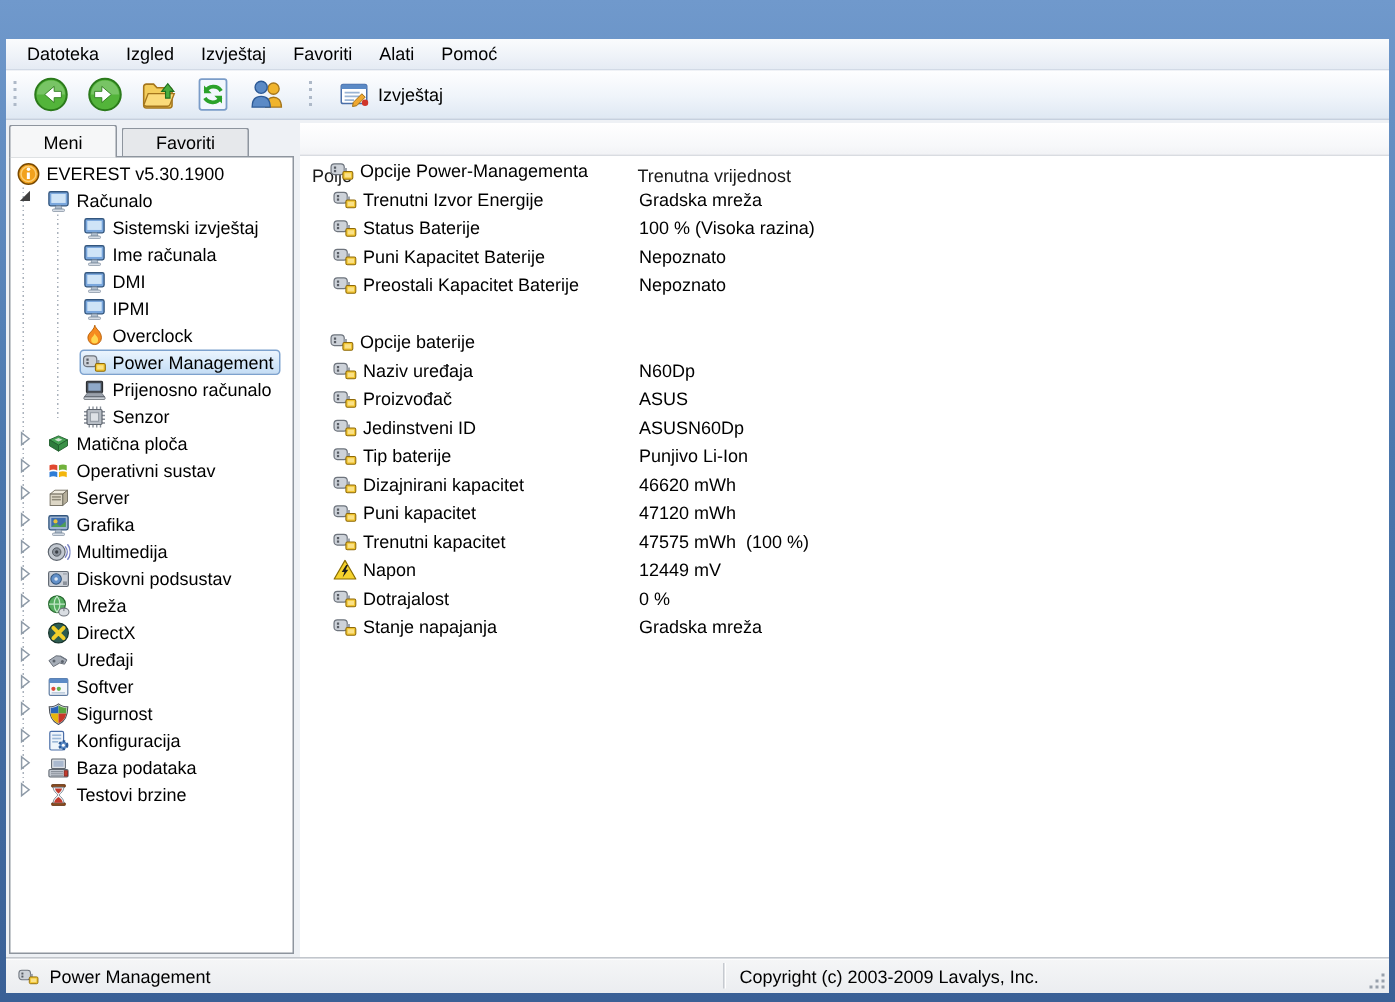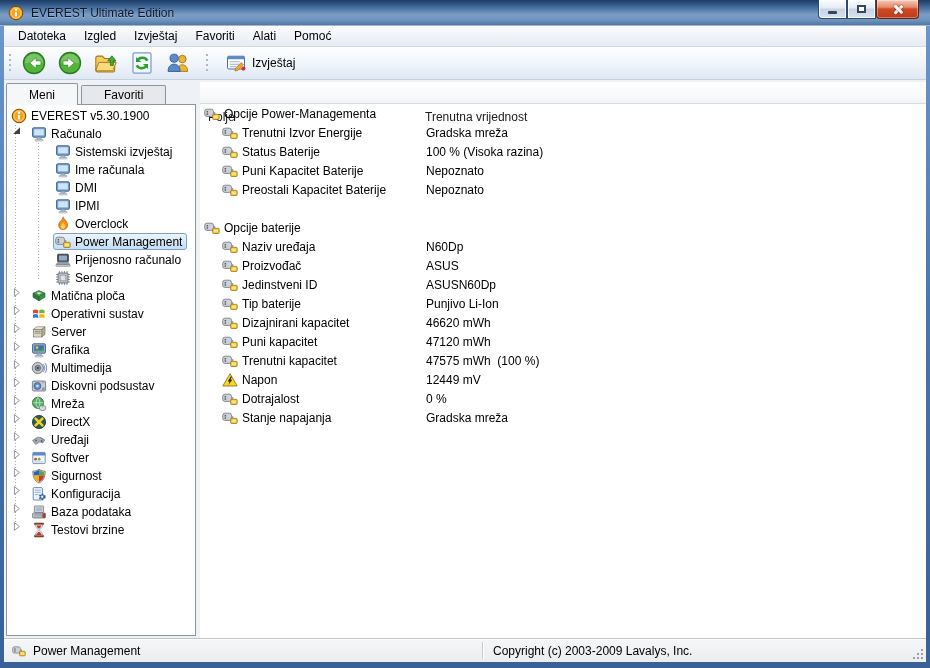--- a/index.html
+++ b/index.html
@@ -118,21 +118,21 @@
     height: 22px; display: flex; align-items: stretch;
     background: linear-gradient(180deg, #ffffff 0%, #f7f8fa 70%, #f2f3f6 100%);
     border-bottom: 1px solid #d9dce1;
   }
   .th { display: flex; align-items: center; padding-left: 8px; color: #1a1a1a; white-space: nowrap; margin-top: 35px; }
   .th-field { width: 218px; border-right: 1px solid #e5e8ec; flex: none; }
   .th-value { width: 366px; border-right: 1px solid #e5e8ec; flex: none; padding-left: 7px; }
   .th-extra { flex: 1; }
   #rows { position: absolute; top: 22px; left: 0; right: 0; bottom: 0; overflow: hidden; }
   .table-row { height: 19px; display: flex; align-items: center; }
-  .cell-field { display: flex; align-items: center; gap: 4px; width: 226px; flex: none; padding-left: 4px; white-space: nowrap; }
+  .cell-field { display: flex; align-items: center; gap: 4px; width: 226px; flex: none; padding-left: 20px; white-space: nowrap; }
   .table-row.item .cell-field { padding-left: 22px; }
   .cell-value { white-space: pre; }
 
   
   .statusbar {
     height: 24px; flex: none; position: relative; display: flex; align-items: center;
     padding-left: 8px; gap: 7px;
     background: linear-gradient(180deg, #f5f6f7 0%, #ebedf0 100%);
     border-top: 1px solid #c2c6cc; box-shadow: inset 0 1px 0 #fdfdfe;
   }
@@ -319,39 +319,20 @@
       <path d="M9 2.2 V9 H2.2 Z" fill="#404040"></path>
     </symbol>
     <symbol id="ic-exp-closed" viewBox="0 0 11 11">
       <path d="M3.4 1.6 L8.4 5.5 L3.4 9.4 Z" fill="#fff" stroke="#8f9ba8"></path>
     </symbol>
   </defs>
 </svg>
 
 <div class="window">
 
-  <div class="titlebar">
-    <span id="app-icon-slot">
-        <svg class="ic" style="height: 16px; width: 16px;">
-          <use href="#ic-info"></use>
-        </svg>
-      </span>
-    <span class="title">EVEREST Ultimate Edition</span>
-    <div class="win-controls" id="wincontrols">
-        <button class="wc wc-minimize">
-          <span class="glyph g-minimize"></span>
-        </button>
-        <button class="wc wc-maximize">
-          <span class="glyph g-maximize"></span>
-        </button>
-        <button class="wc wc-close">
-          <span class="glyph g-close"></span>
-        </button>
-      </div>
-  </div>
 
   <div class="window-body">
 
     <div class="menubar" id="menubar">
         <span class="menu-item">Datoteka</span>
         <span class="menu-item">Izgled</span>
         <span class="menu-item">Izvještaj</span>
         <span class="menu-item">Favoriti</span>
         <span class="menu-item">Alati</span>
         <span class="menu-item">Pomoć</span>

